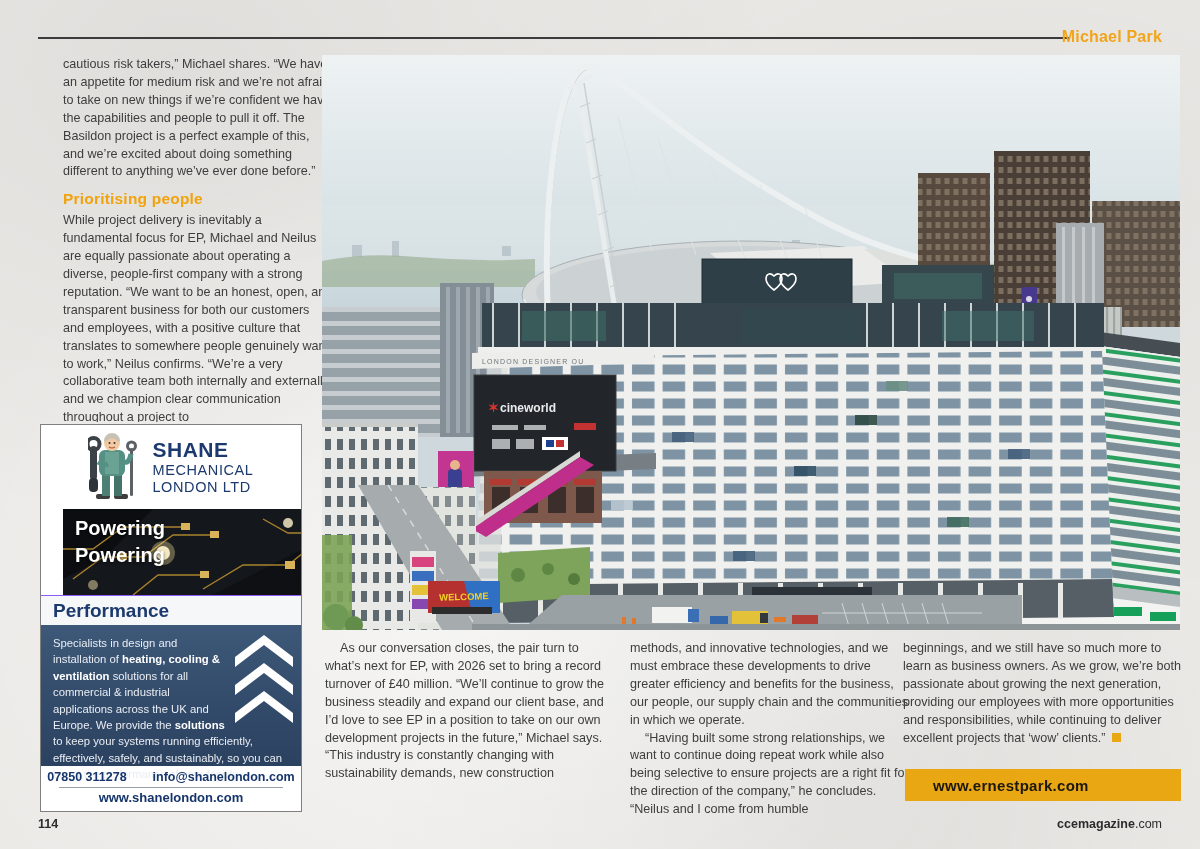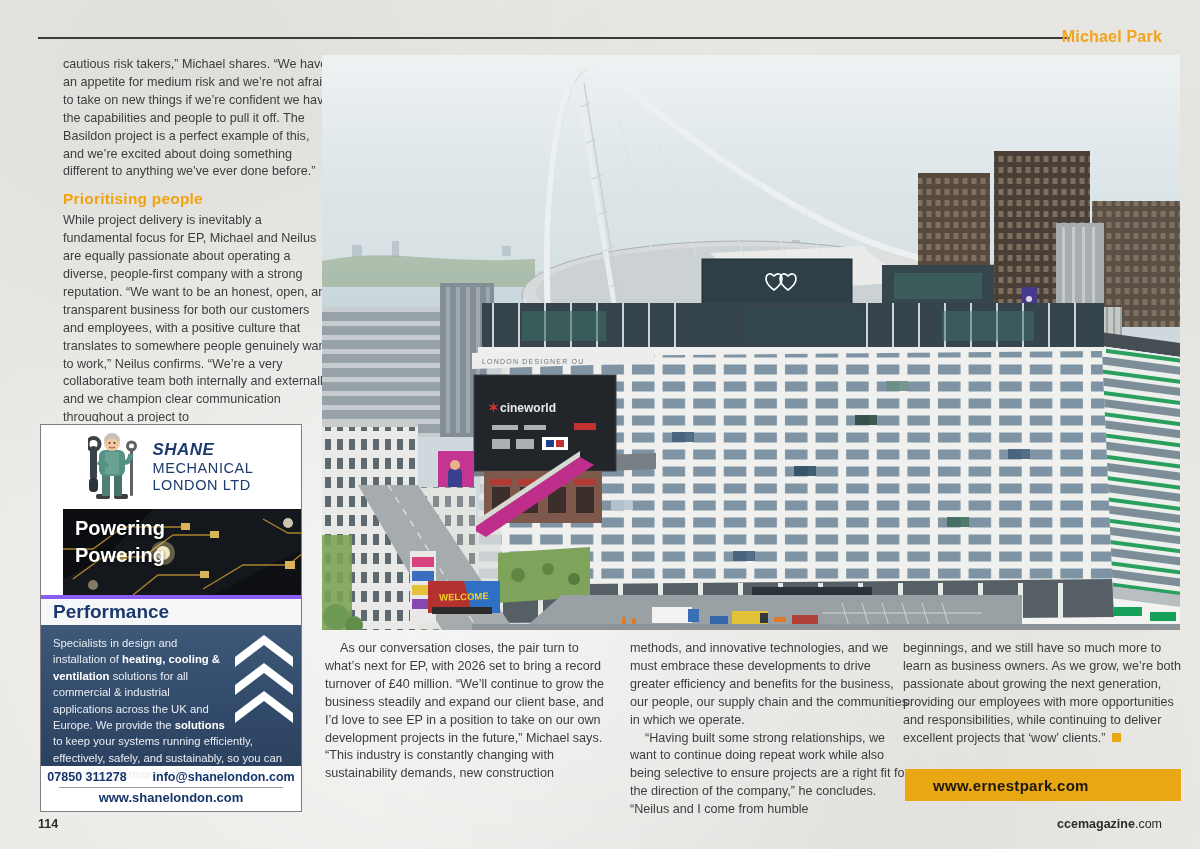--- a/index.html
+++ b/index.html
@@ -23,26 +23,26 @@
   .brand { top:28px; right:38px; font-size:16px; font-weight:bold; color:#f2a41a; letter-spacing:.2px; }
 
   
   .leftcol { left:38px; top:56px; width:270px; height:366px; overflow:hidden; font-size:12.6px; line-height:17.9px;margin-left:25px; }
   .leftcol h3 { color:#f0a30f; font-size:15.5px; margin:9px 0 4px 0; letter-spacing:.2px; }
 
   
   .ad { left:40px; top:424px; width:262px; height:388px; background:#fff; border:1px solid #7f7f7f; overflow:hidden; }
   .ad-logo { height:84px; display:flex; align-items:center; justify-content:center; gap:10px; background:#fff; }
   .ad-logo .txt { color:#1c3a6e; line-height:1.18; }
-  .ad-logo .l1 { font-size:17px; font-weight:bold; letter-spacing:.5px;font-style:italic; }
+  .ad-logo .l1 { font-size:21px; font-weight:bold; letter-spacing:.5px; }
   .ad-logo .l2, .ad-logo .l3 { font-size:14.5px; letter-spacing:.6px; }
   .ad-hero { height:86px; position:relative; background:#14171b;margin-left:22px; }
   .ad-hero svg { position:absolute; inset:0; }
   .ad-hero .head { position:absolute; left:12px; top:6px; color:#fff; font-size:20px; font-weight:bold; line-height:27px; text-shadow:0 1px 3px rgba(0,0,0,.6); }
-  .ad-banner { height:30px; background:#f6f7f8; color:#1c3a6e; font-weight:bold; font-size:19px; display:flex; align-items:center; padding-left:12px; border-top:4px solid #8b5cf6; }
+  .ad-banner { height:30px; background:#f6f7f8; color:#1c3a6e; font-weight:bold; font-size:19px; display:flex; align-items:center; padding-left:12px; border-top:1px solid #8b5cf6; }
   .ad-body { height:141px; background:linear-gradient(#3d5878,#2b4160); color:#e9edf3; font-size:11.3px; line-height:16.4px; padding:10px 8px 0 12px; }
   .ad-body b { color:#ffffff; }
   .ad-chevrons { float:right; width:58px; height:88px; margin:0 0 4px 6px; }
   .ad-contact { height:51px; background:#fff; color:#16356b; text-align:center; padding-top:4px; }
   .ad-contact .row1 { display:flex; justify-content:center; gap:26px; font-weight:bold; font-size:12.5px; }
   .ad-contact hr { border:none; border-top:1px solid #9aa0a8; width:86%; margin:3px auto 2px auto; }
   .ad-contact .row2 { font-weight:bold; font-size:13px; }
 
   
   .photo { left:322px; top:55px; width:858px; height:575px; background:#cfd9dd; }

